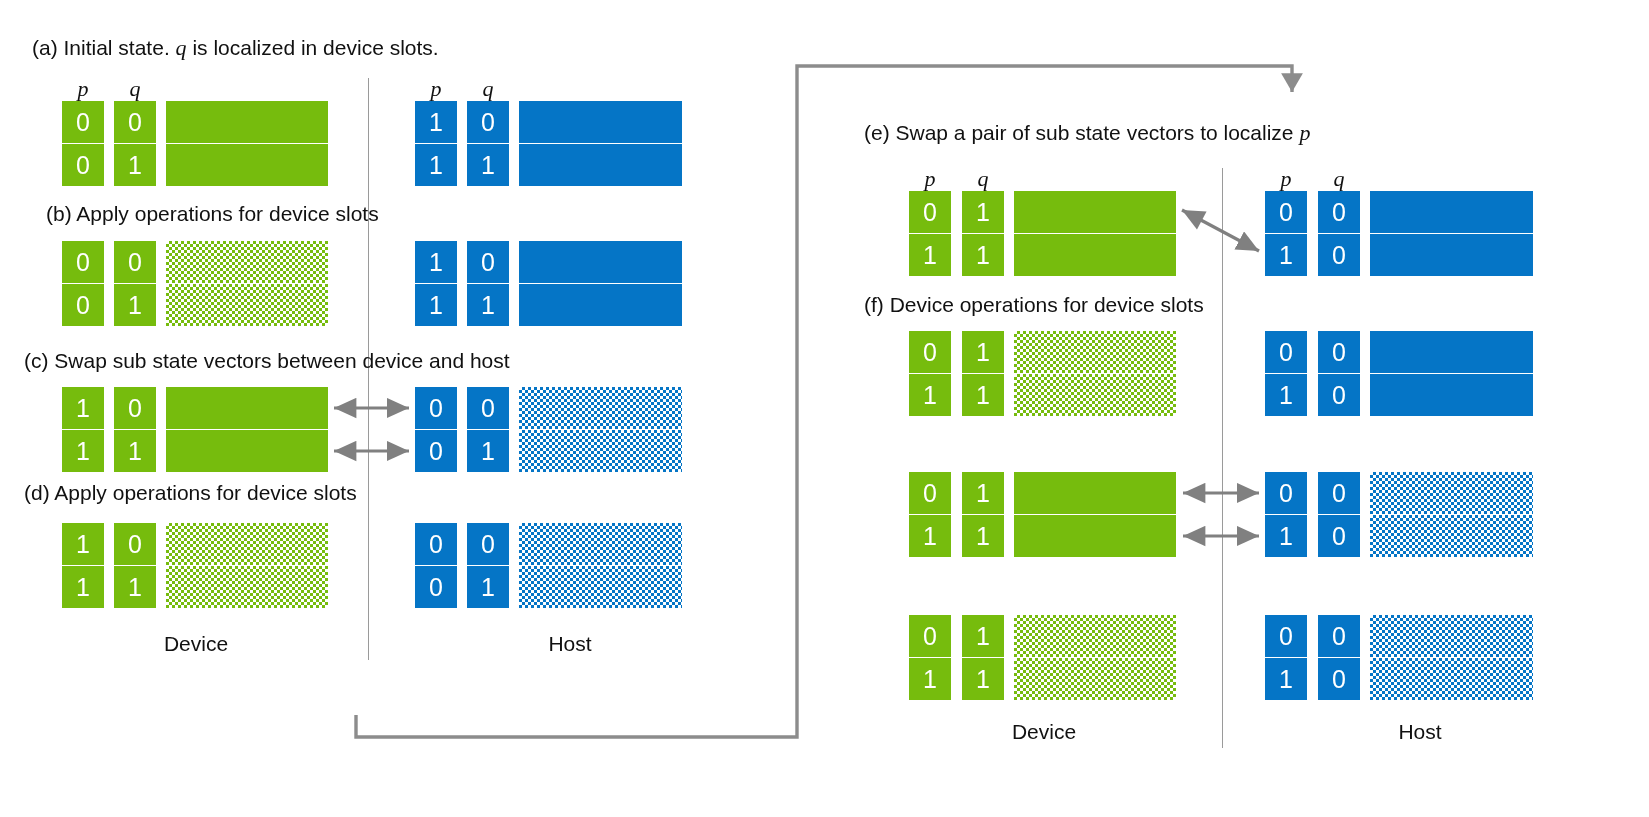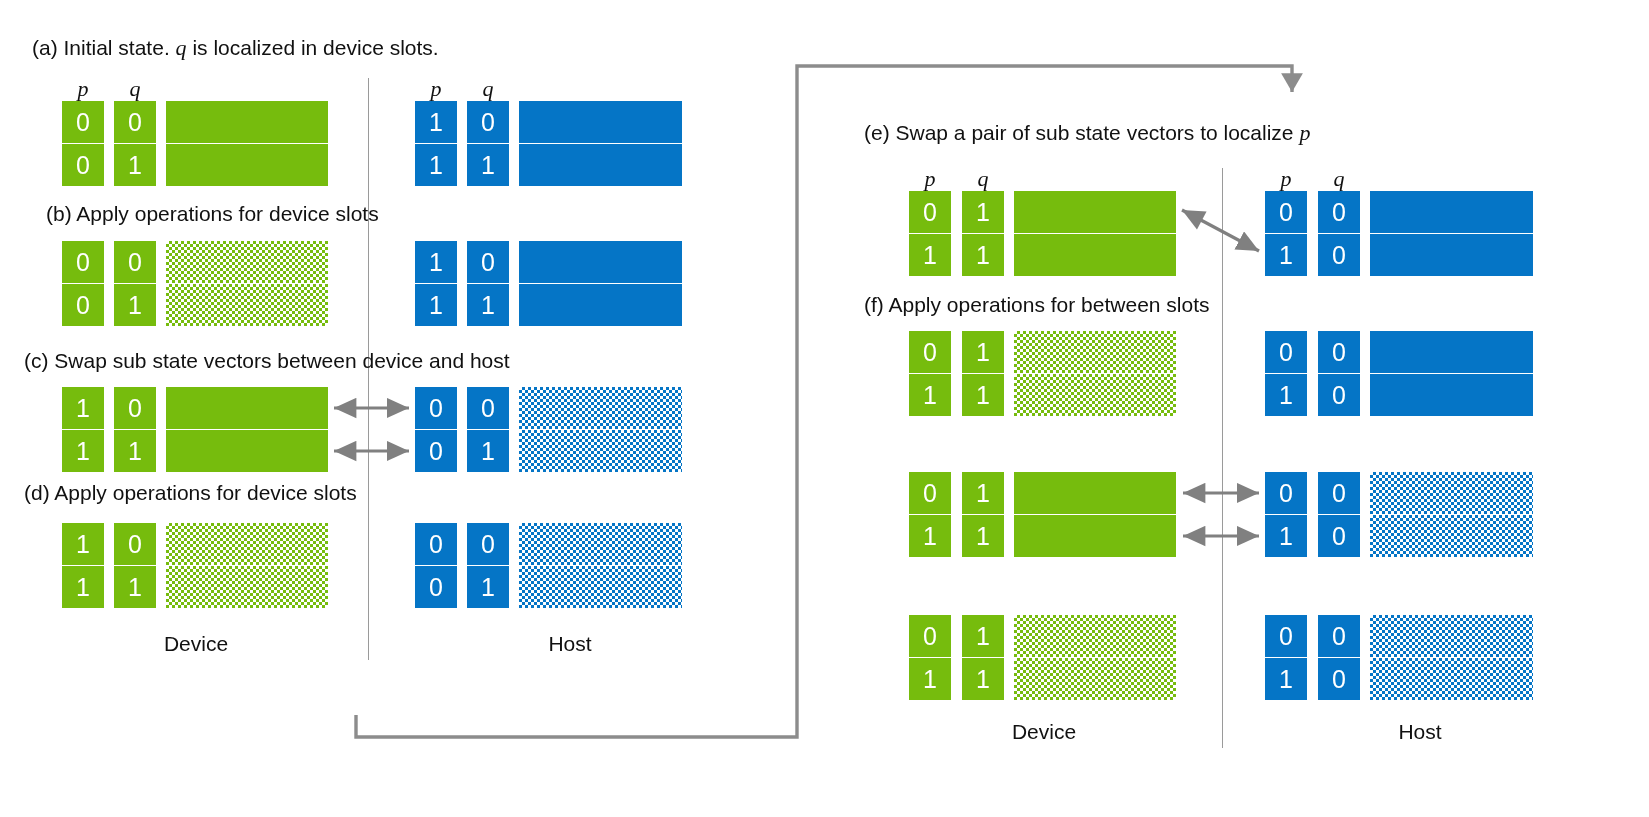--- a/index.html
+++ b/index.html
@@ -138,21 +138,21 @@
   <div class="cell g-solid" style="left:962px;top:234px;">1</div>
   <div class="bar g-solid" style="left:1014px;top:234px;width:162px;"></div>
 
   <div class="cell b-solid" style="left:1265px;top:191px;">0</div>
   <div class="cell b-solid" style="left:1318px;top:191px;">0</div>
   <div class="bar b-solid" style="left:1370px;top:191px;width:163px;"></div>
   <div class="cell b-solid" style="left:1265px;top:234px;">1</div>
   <div class="cell b-solid" style="left:1318px;top:234px;">0</div>
   <div class="bar b-solid" style="left:1370px;top:234px;width:163px;"></div>
 
-  <div class="caption" style="left:864px;top:294px;">(f) Apply operations for between slots</div>
+  <div class="caption" style="left:864px;top:294px;">(f) Device operations for device slots</div>
   <div class="cell g-solid" style="left:909px;top:331px;">0</div>
   <div class="cell g-solid" style="left:962px;top:331px;">1</div>
   <div class="bar g-pat" style="left:1014px;top:331px;width:162px;"></div>
   <div class="cell g-solid" style="left:909px;top:374px;">1</div>
   <div class="cell g-solid" style="left:962px;top:374px;">1</div>
   <div class="bar g-pat" style="left:1014px;top:374px;width:162px;"></div>
 
   <div class="cell b-solid" style="left:1265px;top:331px;">0</div>
   <div class="cell b-solid" style="left:1318px;top:331px;">0</div>
   <div class="bar b-solid" style="left:1370px;top:331px;width:163px;"></div>

